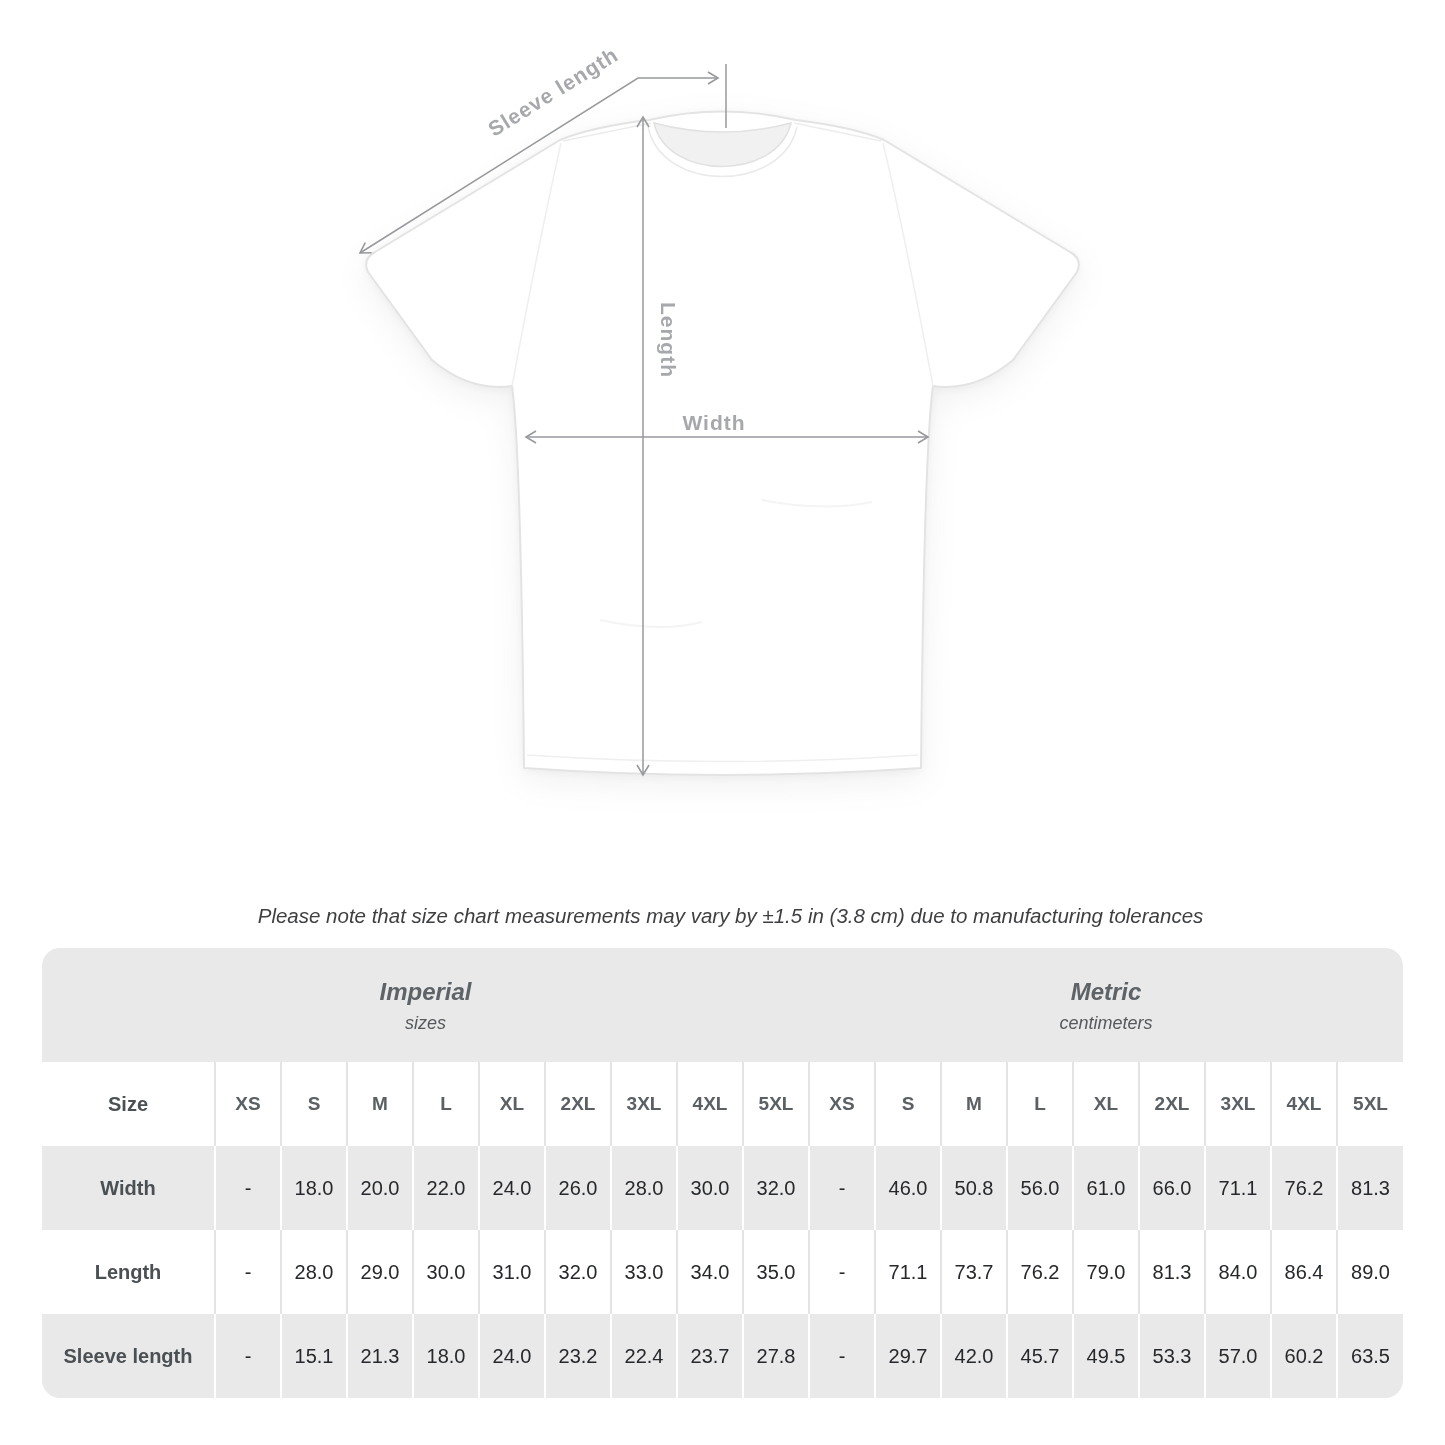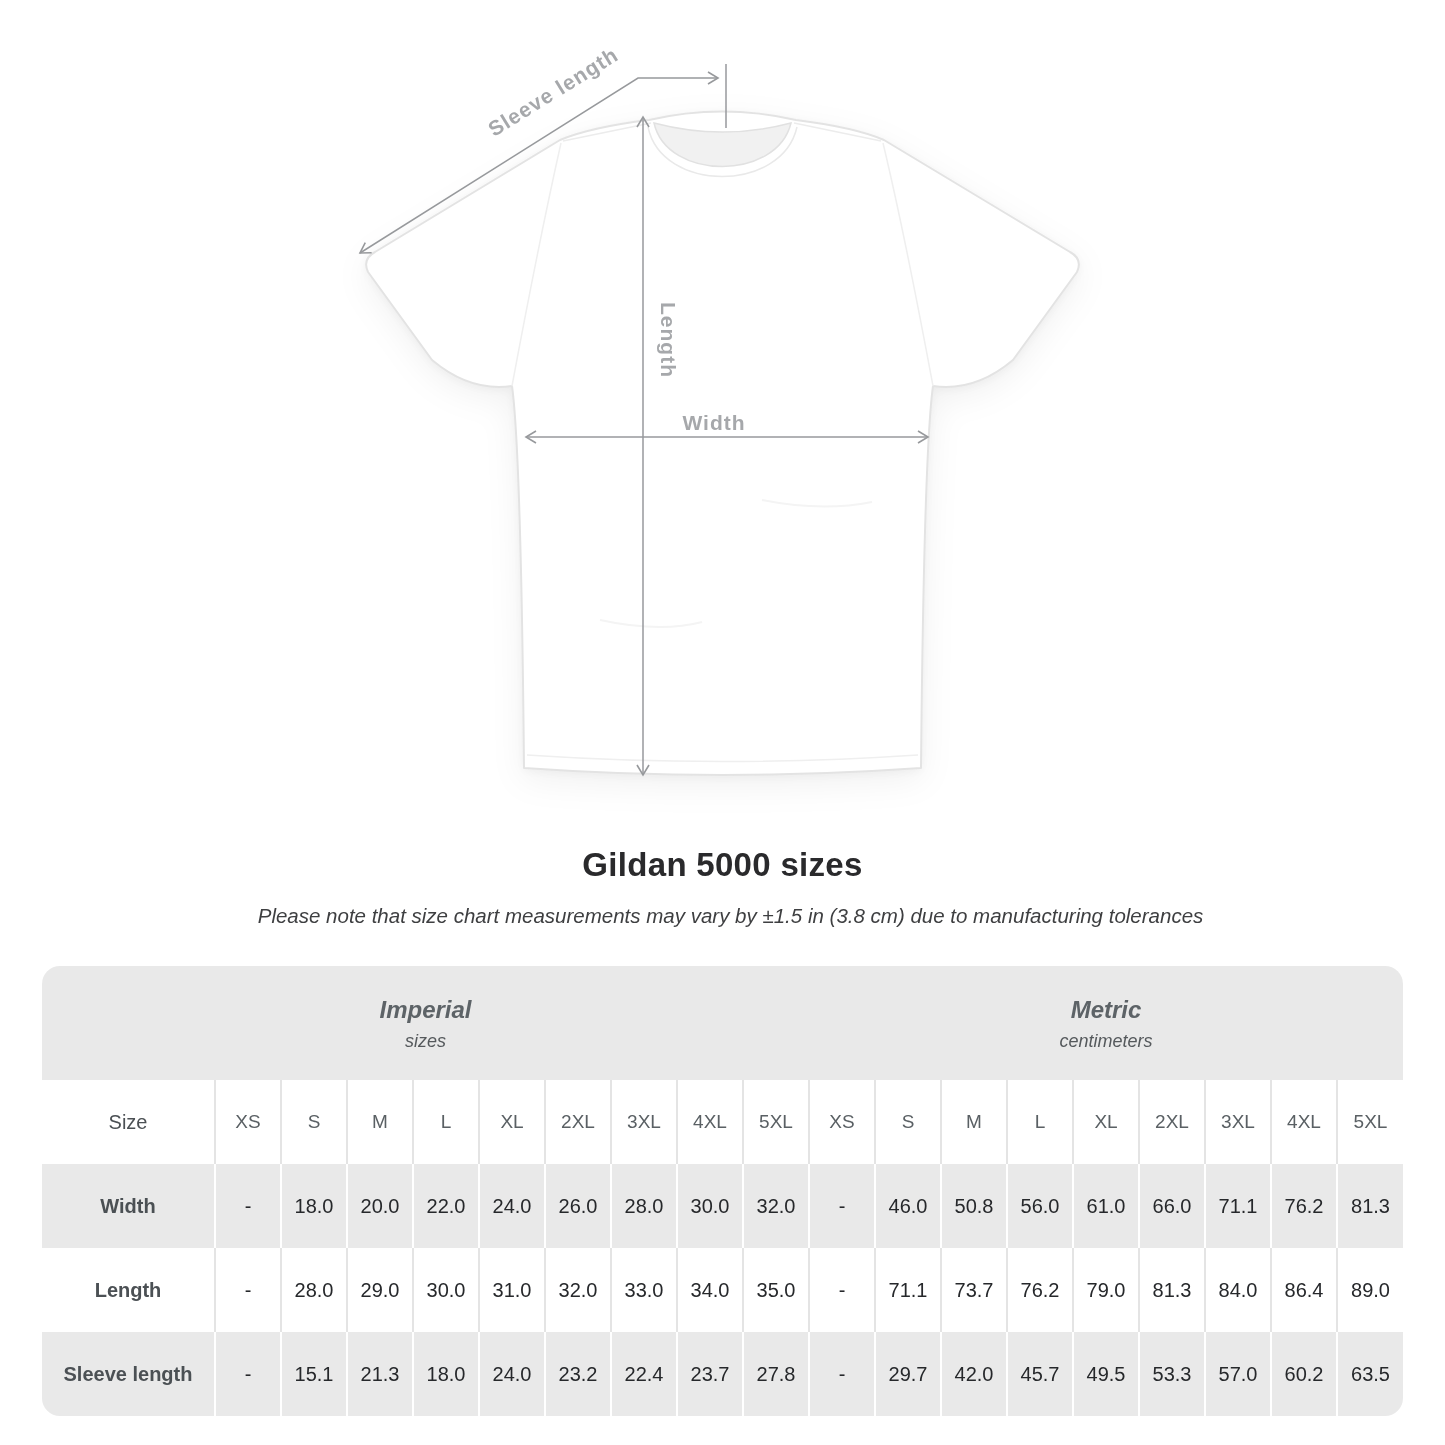--- a/index.html
+++ b/index.html
@@ -16,30 +16,30 @@
              font-family:"Liberation Sans",sans-serif;}
 
   
   .title{position:absolute;top:846px;left:0;width:100%;text-align:center;margin:0;
          font-size:33px;font-weight:bold;color:#2a2a2c;letter-spacing:.3px;}
   .subtitle{position:absolute;top:896px;left:0;width:100%;text-align:center;margin:8px;
             font-style:italic;font-size:20.5px;color:#3e3f41;}
 
   
   .size-table{position:absolute;left:42px;top:948px;width:1361px;border-radius:18px;
-              overflow:hidden;margin-top:18px;}
+              overflow:hidden;}
   table{width:100%;border-collapse:collapse;table-layout:fixed;}
   col.c-label{width:173px;}
   td,th{text-align:center;vertical-align:middle;padding:0;}
 
   tr.unit-row td{background:#e9e9e9;height:114px;}
   .uname{font-size:24px;font-weight:bold;font-style:italic;color:#5d6367;line-height:1.25;}
   .usub{font-size:18px;font-style:italic;color:#55595c;margin-top:6px;}
 
-  tr.size-row th{background:#ffffff;height:84px;font-size:19px;font-weight:normal;color:#5a6064;
+  tr.size-row th{background:#ffffff;height:84px;font-size:19px;font-weight:bold;color:#5a6064;
                  border-left:2px solid #e4e4e4;}
   tr.size-row th:first-child{border-left:none;font-size:20px;color:#4b5054;}
 
   tr.data-row td{height:84px;font-size:20px;color:#26282b;}
   tr.data-row td.row-label{font-size:20px;font-weight:bold;color:#4b5054;}
   tr.data-row.gray td{background:#e9e9e9;border-left:2px solid #ffffff;}
   tr.data-row.white td{background:#ffffff;border-left:2px solid #e4e4e4;}
   tr.data-row td:first-child{border-left:none;}
 </style>
 </head>
@@ -87,21 +87,20 @@
         <path class="ann" d="M 360 253 L 638 78 L 718 78" marker-start="url(#arw)" marker-end="url(#arw)"></path>
         <path class="ann" d="M 643 117 L 643 775" marker-start="url(#arw)" marker-end="url(#arw)"></path>
         <path class="ann" d="M 526 437 L 928 437" marker-start="url(#arw)" marker-end="url(#arw)"></path>
         <text class="ann-label" x="557" y="98" text-anchor="middle" transform="rotate(-32 557 98)">Sleeve length</text>
         <text class="ann-label" x="661" y="340" text-anchor="middle" transform="rotate(90 661 340)">Length</text>
         <text class="ann-label" x="714" y="430" text-anchor="middle">Width</text>
       </g>
     </svg>
   </div>
 
-  <h1 class="title">Gildan 5000 sizes</h1>
   <p class="subtitle">Please note that size chart measurements may vary by ±1.5 in (3.8 cm) due to manufacturing tolerances</p>
 
   <div class="size-table">
     <table>
       <colgroup>
         <col class="c-label">
         <col>
           <col>
           <col>
           <col>

